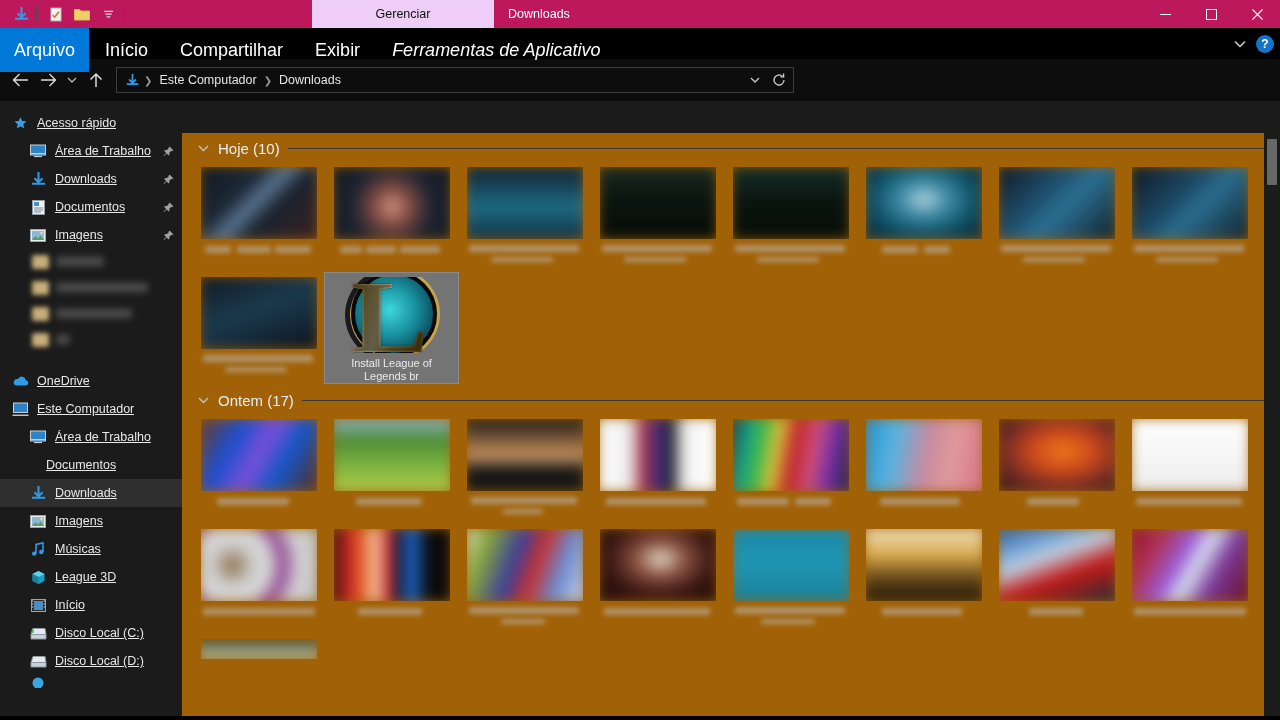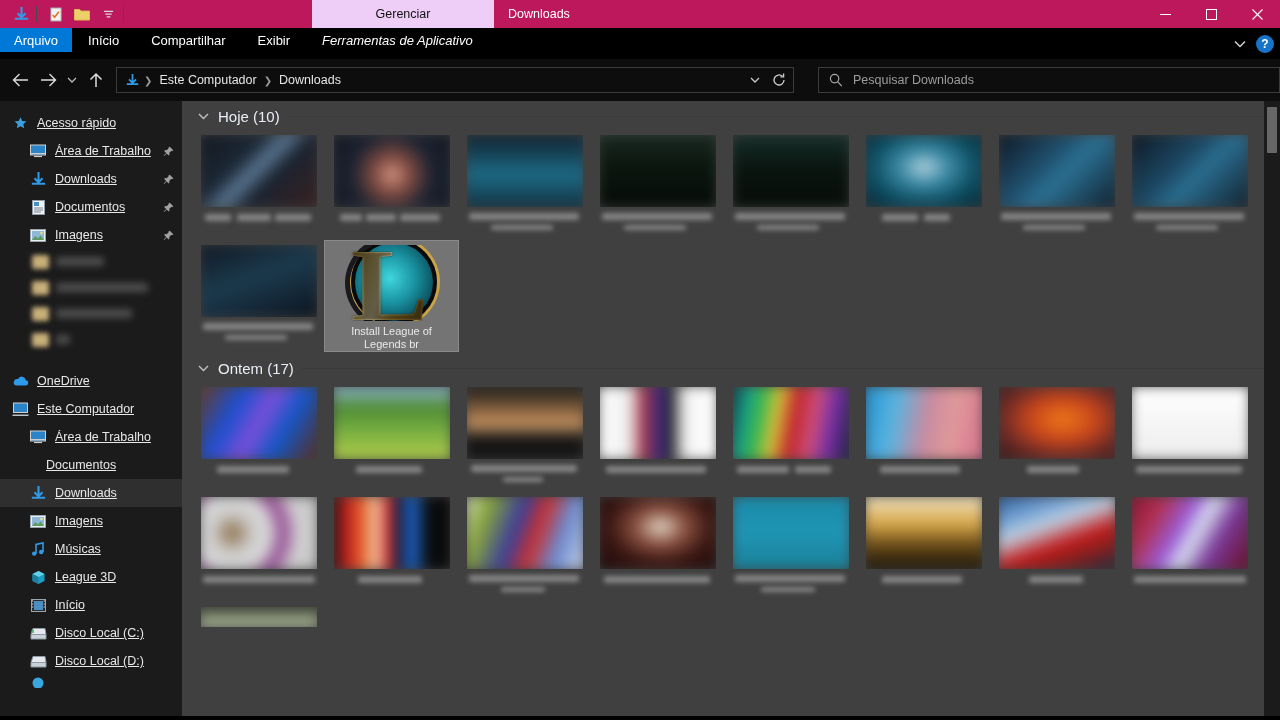--- a/index.html
+++ b/index.html
@@ -53,23 +53,23 @@
   .ribbon {
     position: relative;
     height: 31px;
     background: #000;
     display: flex;
     align-items: stretch;
   }
   .rtab {
     display: flex; align-items: center;
     padding: 0 16px;
-    font-size: 13px;
+    font-size: 18px;
     color: #fff;
-    height: 24px;
+    height: 44px;
     white-space: nowrap;
   }
   .rtab.file { background: #0078d7; padding: 0 14px; }
   .rtab.contextual { color: #fff; font-style: italic; }
   .ribbon-right {
     position: absolute; right: 0; top: 0; height: 31px;
     display: flex; align-items: center; gap: 2px; padding-right: 4px;
   }
   .ribbon-chev { width: 28px; height: 28px; display:flex; align-items:center; justify-content:center; color:#ccc; }
   .help-circle {
@@ -172,24 +172,25 @@
     border-radius: 2px;
   }
   .blurfolder {
     position: absolute; left: 32px; width: 17px; height: 14px;
     background: #c8b07a; filter: blur(2.6px); border-radius: 2px;
   }
 
   
   .content {
     flex: 1;
-    background: #404040;
+    background: #a16207;
     position: relative;
     overflow: hidden;
     padding-left: 10px;
+    margin-top: 32px;
   }
   .grouphdr {
     display: flex; align-items: center;
     height: 30px;
     padding-left: 4px;
     gap: 8px;
   }
   .grouphdr .chev { color: #bdbdbd; font-size: 11px; width: 14px; display:flex; justify-content:center;}
   .grouphdr .gtxt { color: #e9eef5; font-size: 15px; }
   .grouphdr .rule { flex: 1; height: 1px; background: #3a3a3a; margin-right: 14px; }
@@ -386,29 +387,20 @@
         </svg>
     </div>
     <div class="addr-btn">
       <svg width="14" height="14" viewBox="0 0 14 14">
           <path d="M12 7a5 5 0 11-1.6-3.7" stroke="#cfcfcf" stroke-width="1.3" fill="none"></path>
           <path d="M11.6 0.6v3.2H8.4" stroke="#cfcfcf" stroke-width="1.3" fill="none"></path>
         </svg>
     </div>
   </div>
 
-  <div class="searchbox">
-    <span>
-      <svg width="14" height="14" viewBox="0 0 14 14">
-          <circle cx="5.6" cy="5.6" r="4.2" fill="none" stroke="#a9a9a9" stroke-width="1.2"></circle>
-          <path d="M8.8 8.8l4 4.4" stroke="#a9a9a9" stroke-width="1.2"></path>
-        </svg>
-    </span>
-    <span class="search-ph">Pesquisar Downloads</span>
-  </div>
 </div>
 
 <div class="main">
 
   <div class="sidebar">
 
     <div class="nav-item ind-0">
       <span class="ico">
         <svg width="15" height="15" viewBox="0 0 16 16">
             <path d="M8 1.2l1.9 4 4.4.5-3.3 3 .95 4.3L8 10.8 4.05 13l.95-4.3-3.3-3 4.4-.5z" fill="#3b9edd"></path>

